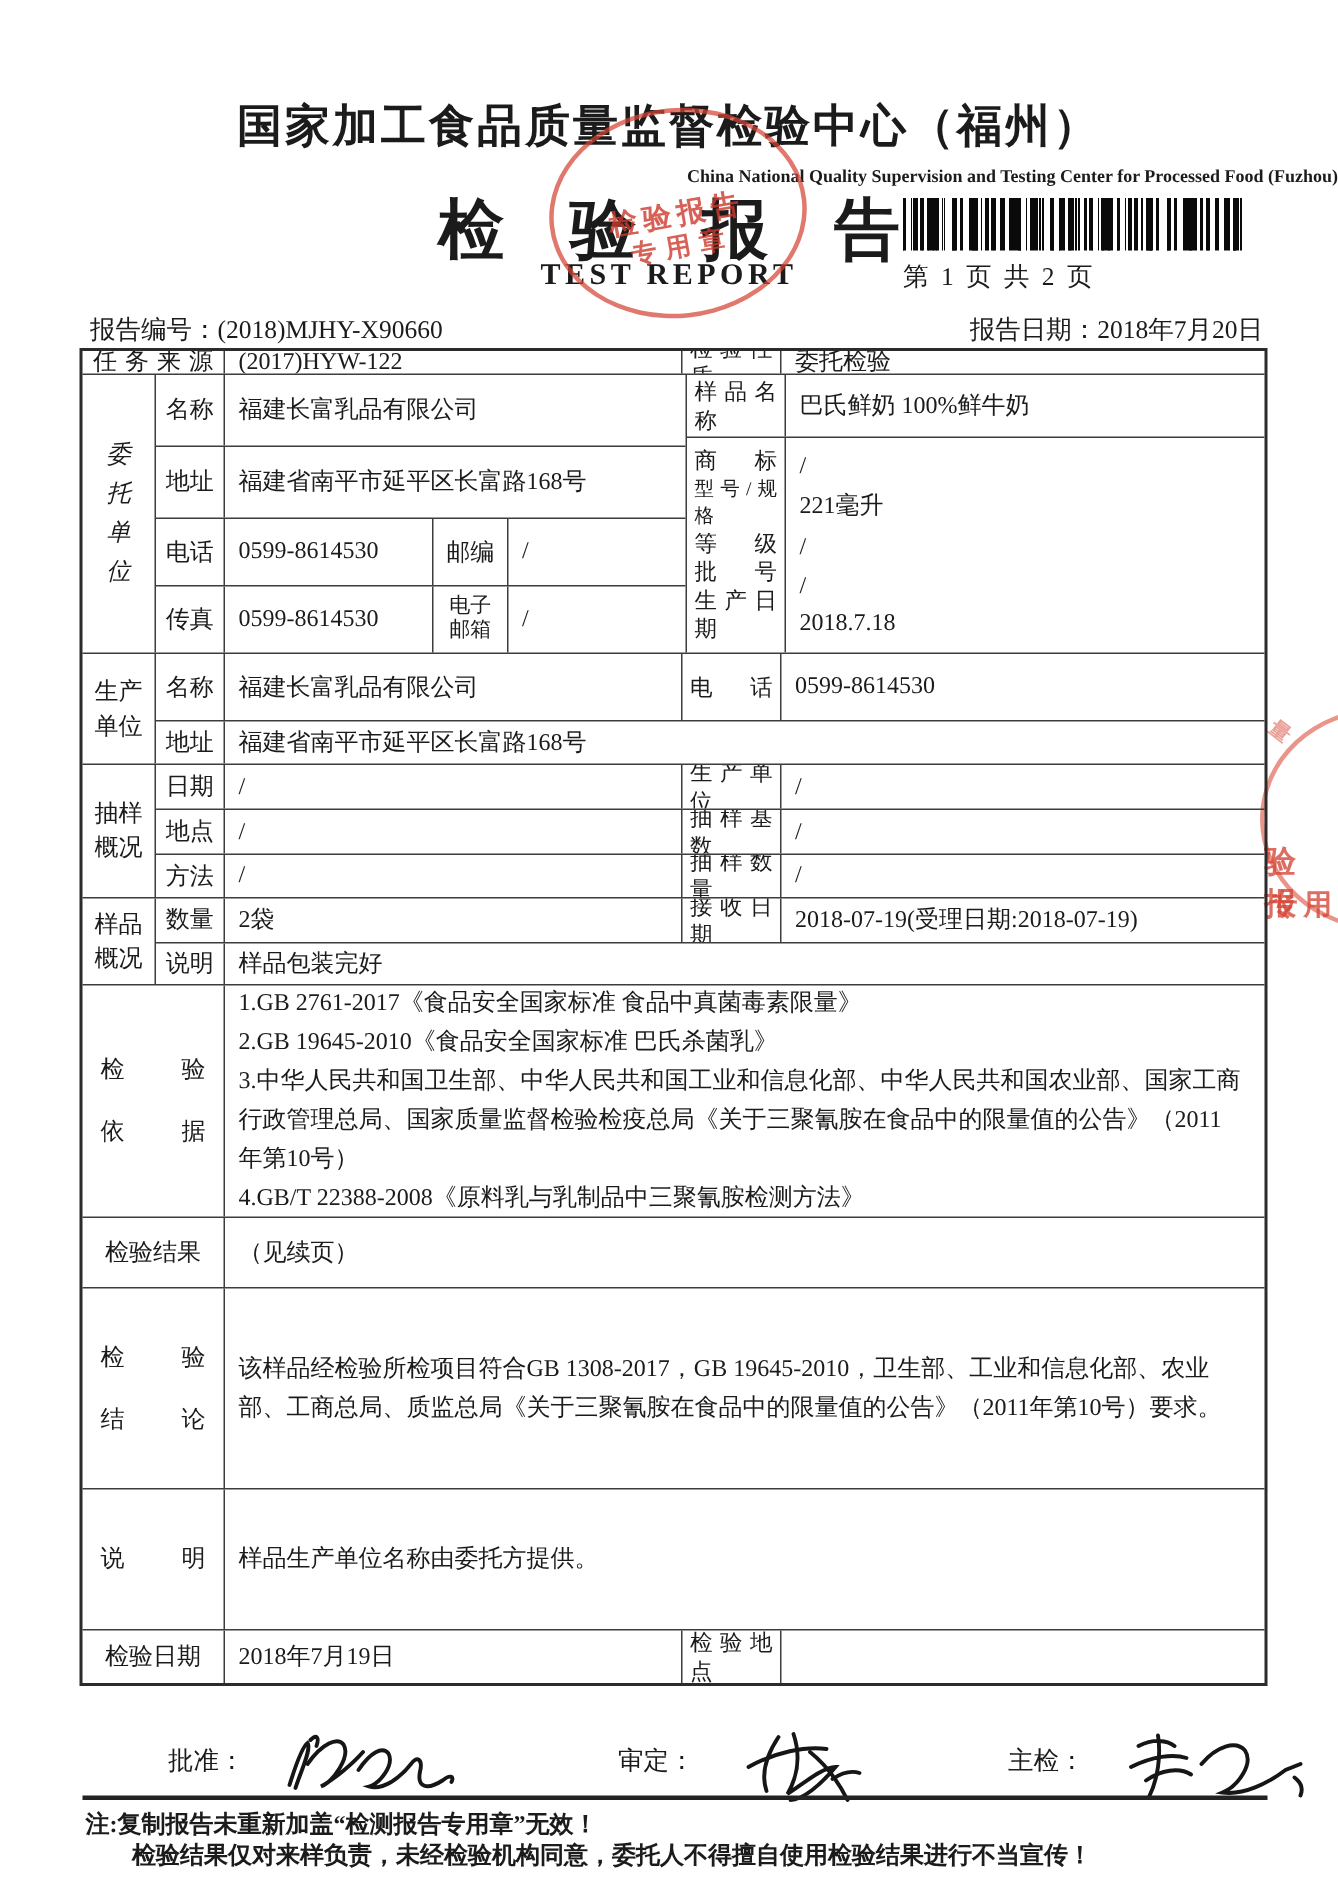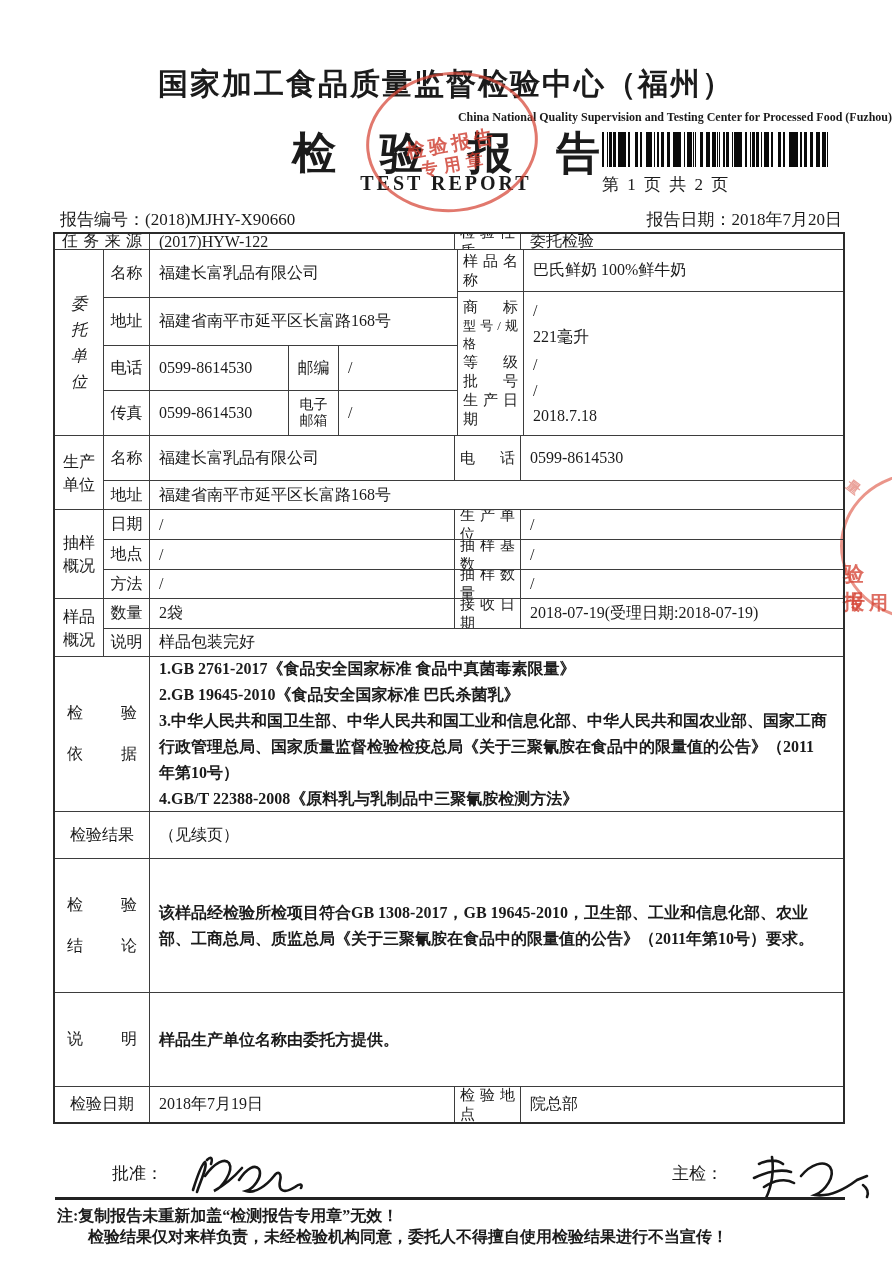--- a/index.html
+++ b/index.html
@@ -65,21 +65,21 @@
   .prow.last { border-bottom:none; }
   .sm { font-size:13px; }
   .xs { font-size:14px; line-height:16px; }
   .combined { display:flex; }
   .comb-l { width:66px; border-right:1px solid #3d3d3d; display:flex; flex-direction:column; justify-content:space-around; padding:6px 5px; font-size:15px; }
   .comb-l > span { display:block; width:100%; }
   .comb-r { flex:1; display:flex; flex-direction:column; justify-content:space-around; padding:6px 0 6px 9px; }
   .two-line-lbl { display:flex; flex-direction:column; justify-content:center; gap:20px; padding:0 12px; }
   .two-line-lbl > span { display:block; width:100%; }
   .para { padding:10px 14px 10px 9px; line-height:26px; display:flex; flex-direction:column; justify-content:center; }
-  .para div { text-align:left;font-weight:bold; }
+  .para div { text-align:left; }
   
   .sig-group { position:absolute; display:flex; align-items:flex-start; gap:22px; font-size:17px; }
   .sig-group svg { margin-top:-12px; }
   .rule { position:absolute; left:55px; top:1183px; width:790px; height:3px; background:#222; }
   .note1 { position:absolute; left:57px; top:1192px; font-size:16px; font-weight:bold; }
   .note2 { position:absolute; left:88px; top:1213px; font-size:16px; font-weight:bold; }
 </style>
 </head>
 <body>
 
@@ -286,34 +286,44 @@
         <div>样品生产单位名称由委托方提供。</div>
       </div>
     </div>
 
     <div class="band last" style="height:35px">
       <div class="c w-ab lblc">检验日期</div>
       <div class="c w-lv val">2018年7月19日</div>
       <div class="c w-rl rl">
           <span class="jl">检验地点</span>
         </div>
-      <div class="val end" style="flex:1">院总部</div>
     </div>
   </div>
 
   <div class="sig-group" style="left:112px; top:1148px">
     <span>批准：</span>
     <svg width="125" height="52" viewBox="0 0 125 52">
       <g fill="none" stroke="#161616" stroke-width="2.6" stroke-linecap="round">
         <path d="M8 40 C13 24 17 14 20 12 C23 16 15 32 12 42"></path>
         <path d="M22 10 C26 6 28 8 26 14 M20 26 C30 12 40 8 44 13 C49 21 37 38 29 41 C38 36 50 26 57 18"></path>
         <path d="M54 30 C62 18 70 14 74 19 C78 27 68 39 61 41 C70 44 82 35 89 26 C93 20 97 23 95 31 C93 41 99 44 110 37 C115 33 118 34 116 38"></path>
       </g>
     </svg>
   </div>
+  <div class="sig-group" style="left:412px; top:1148px">
+    <span>审定：</span>
+    <svg width="100" height="54" viewBox="0 0 100 54">
+      <g fill="none" stroke="#161616" stroke-width="2.6" stroke-linecap="round">
+        <path d="M34 8 C26 20 22 32 26 44"></path>
+        <path d="M14 28 C32 18 52 14 66 16"></path>
+        <path d="M44 6 C48 18 48 32 40 46 C52 38 64 28 72 28 C62 40 50 50 42 50"></path>
+        <path d="M55 18 C65 26 74 38 80 50 M70 36 C76 32 82 30 88 32"></path>
+      </g>
+    </svg>
+  </div>
   <div class="sig-group" style="left:672px; top:1148px">
     <span>主检：</span>
     <svg width="135" height="54" viewBox="0 0 135 54">
       <g fill="none" stroke="#161616" stroke-width="2.6" stroke-linecap="round">
         <path d="M14 14 C24 9 33 10 38 14 M9 28 C23 21 37 19 46 22 M27 7 C29 20 27 36 21 48 M19 37 C29 30 41 28 49 33"></path>
         <path d="M56 26 C66 14 79 10 85 17 C91 26 80 41 70 45 C84 47 100 39 112 30 L122 26"></path>
         <path d="M118 35 C122 38 124 42 122 47"></path>
       </g>
     </svg>
   </div>

